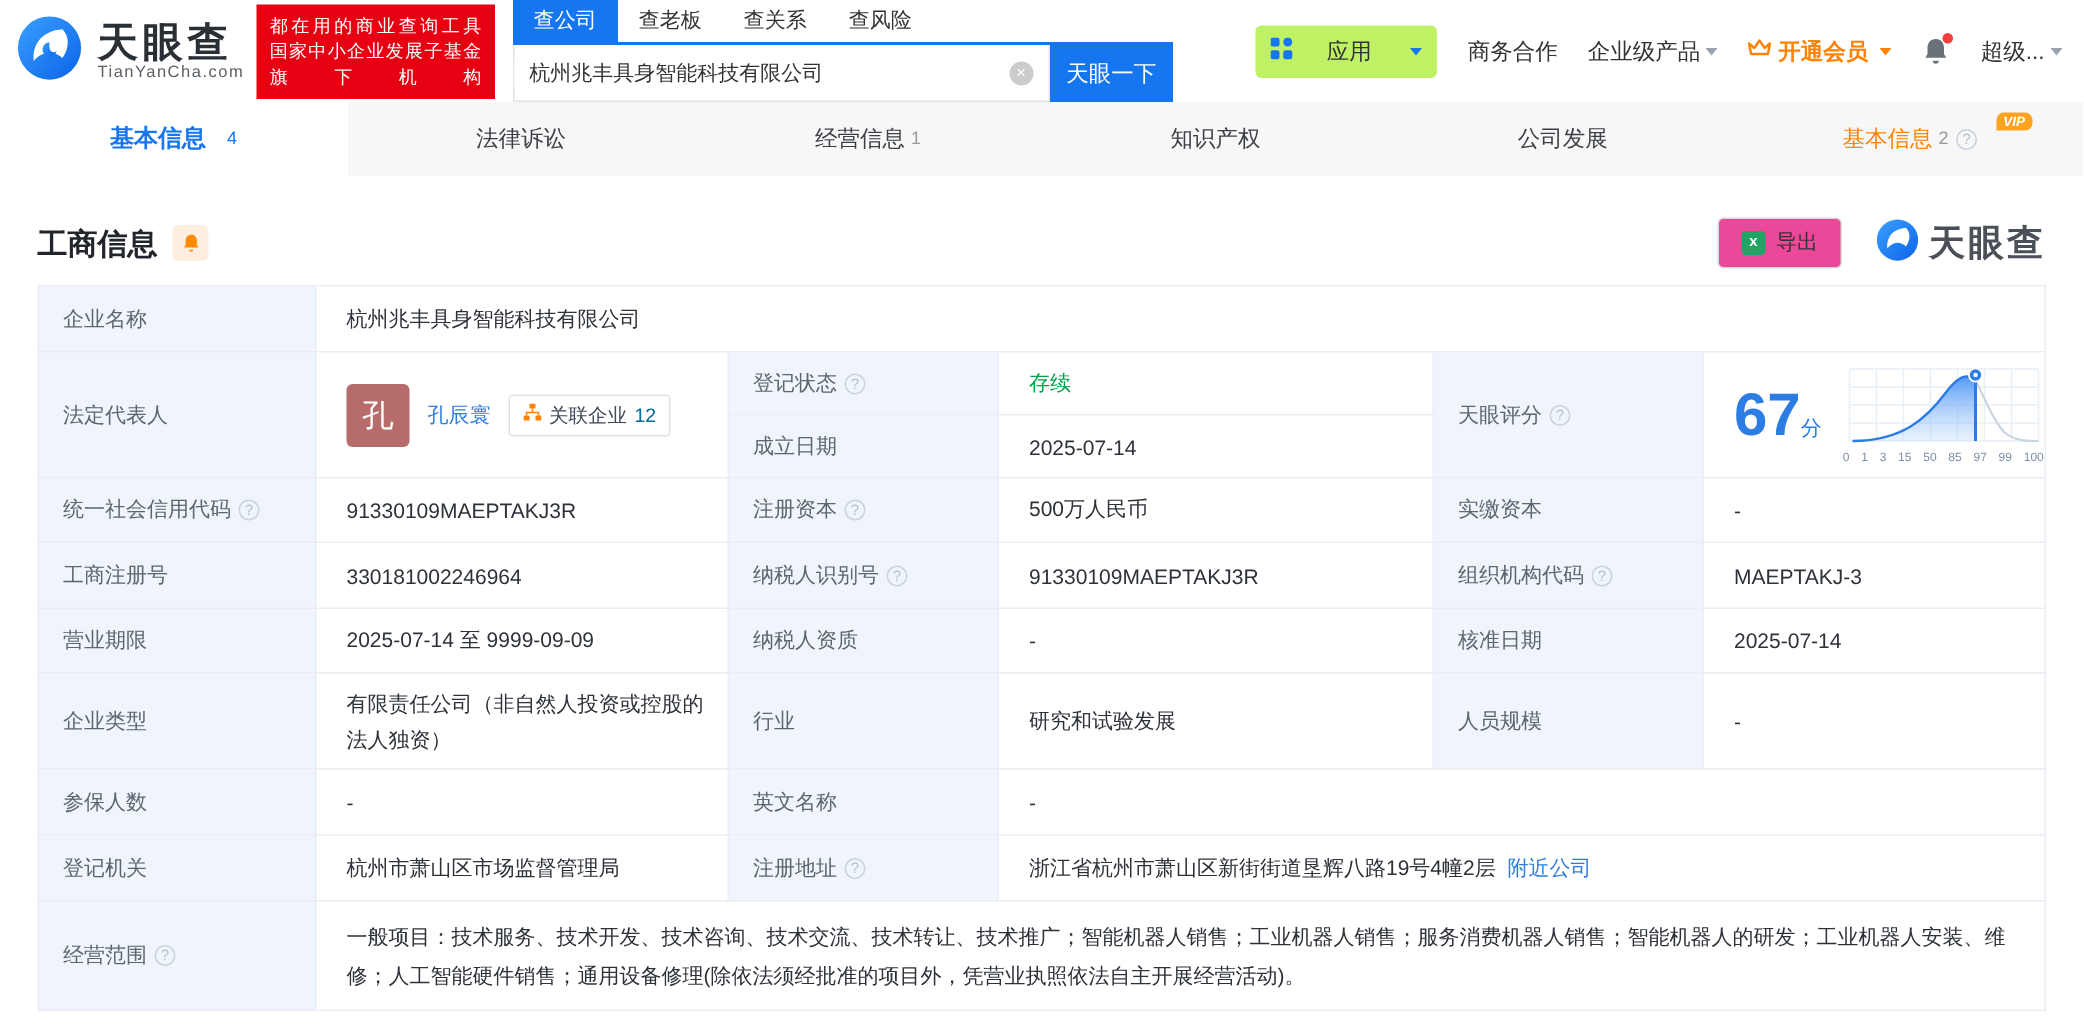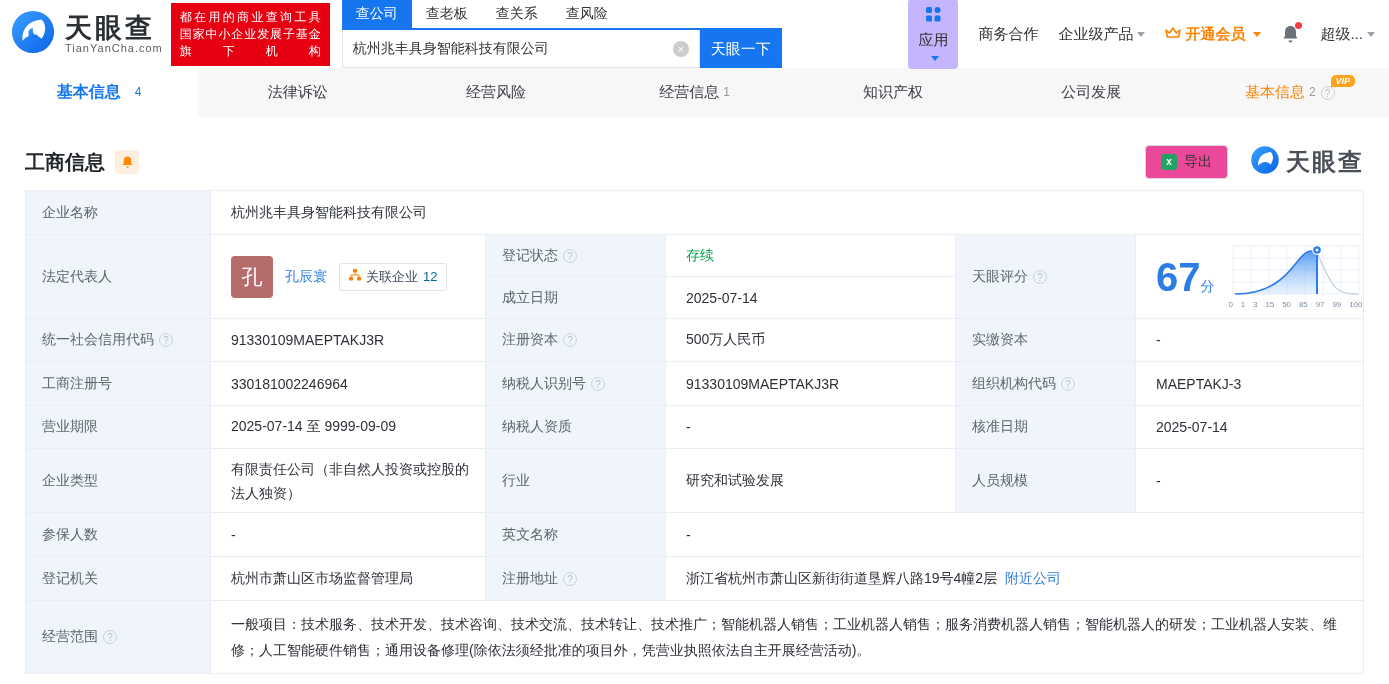--- a/index.html
+++ b/index.html
@@ -21,22 +21,22 @@
   .search-row { display:flex; height:38px; }
   .search-input-box { flex:1; display:flex; align-items:center; border:1px solid #e4e4e4; border-top:none; }
   .search-input-box input { flex:1; border:none; outline:none; font-size:14px; color:#333; padding:0 10px;
       font-family:"Liberation Sans","DejaVu Sans",sans-serif; }
   .clear-btn { width:16px; height:16px; border-radius:50%; background:#ccc; color:#fff; font-size:11px;
       line-height:16px; text-align:center; margin-right:10px; cursor:pointer; flex:none; }
   .clear-btn::before { content:"×"; }
   .search-btn { width:82px; background:#1576f0; color:#fff; font-size:15px; border:none; cursor:pointer; }
 
   .top-menu { margin-left:auto; display:flex; align-items:center; gap:20px; font-size:15px; }
-  .apps-chip { display:flex; align-items:center; gap:6px; background:#c4b5fd; border-radius:4px;
-      padding:8px 10px; cursor:pointer;flex-direction:column; }
+  .apps-chip { display:flex; align-items:center; gap:22px; background:#bef264; border-radius:4px;
+      padding:8px 10px; cursor:pointer; }
   .caret { display:inline-block; width:0; height:0; border-left:4px solid transparent; border-right:4px solid transparent;
       border-top:5px solid #9aa3ad; margin-left:4px; }
   .caret.blue { border-top-color:#1576f0; }
   .caret.orange { border-top-color:#ff8200; }
   .menu-item { cursor:pointer; color:#333; display:flex; align-items:center; }
   .vip-link { color:#ff8200; font-weight:bold; display:flex; align-items:center; gap:4px; cursor:pointer; }
   .bell-wrap { position:relative; cursor:pointer; display:flex; }
   .red-dot { position:absolute; top:-2px; right:-2px; width:7px; height:7px; border-radius:50%; background:#f53f3f; }
 
   
@@ -178,23 +178,20 @@
   </div>
 </div>
 
 <div class="nav-tabs">
   <div class="nav-tab active">
     <span>基本信息</span>
     <span class="tab-count">4</span>
   </div>
   <div class="nav-tab">
     <span>法律诉讼</span>
-  </div>
-  <div class="nav-tab">
-    <span>经营风险</span>
   </div>
   <div class="nav-tab">
     <span>经营信息</span>
     <span class="tab-count">1</span>
   </div>
   <div class="nav-tab">
     <span>知识产权</span>
   </div>
   <div class="nav-tab">
     <span>公司发展</span>

